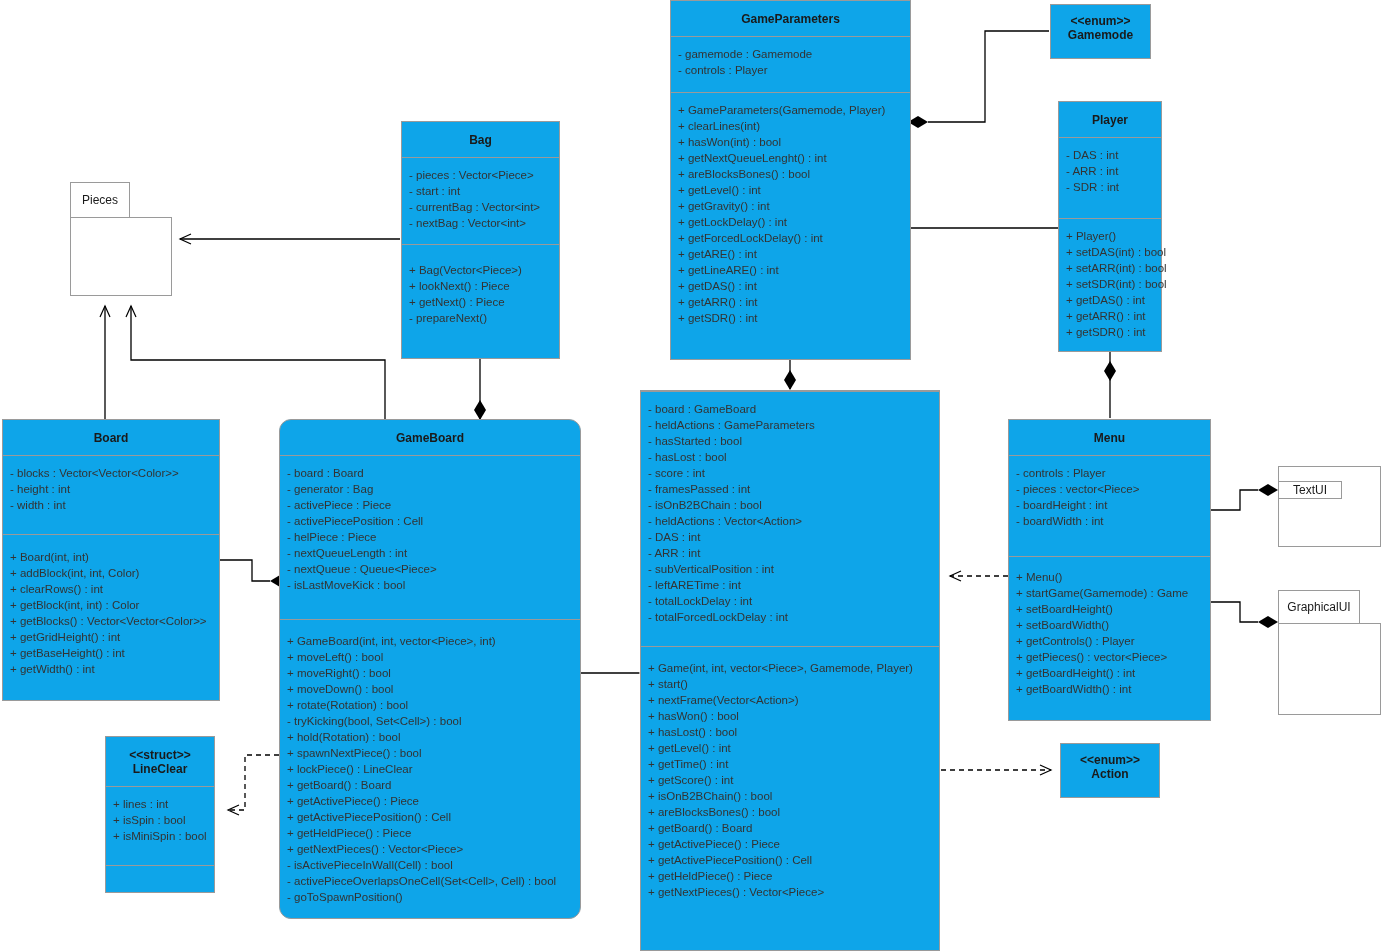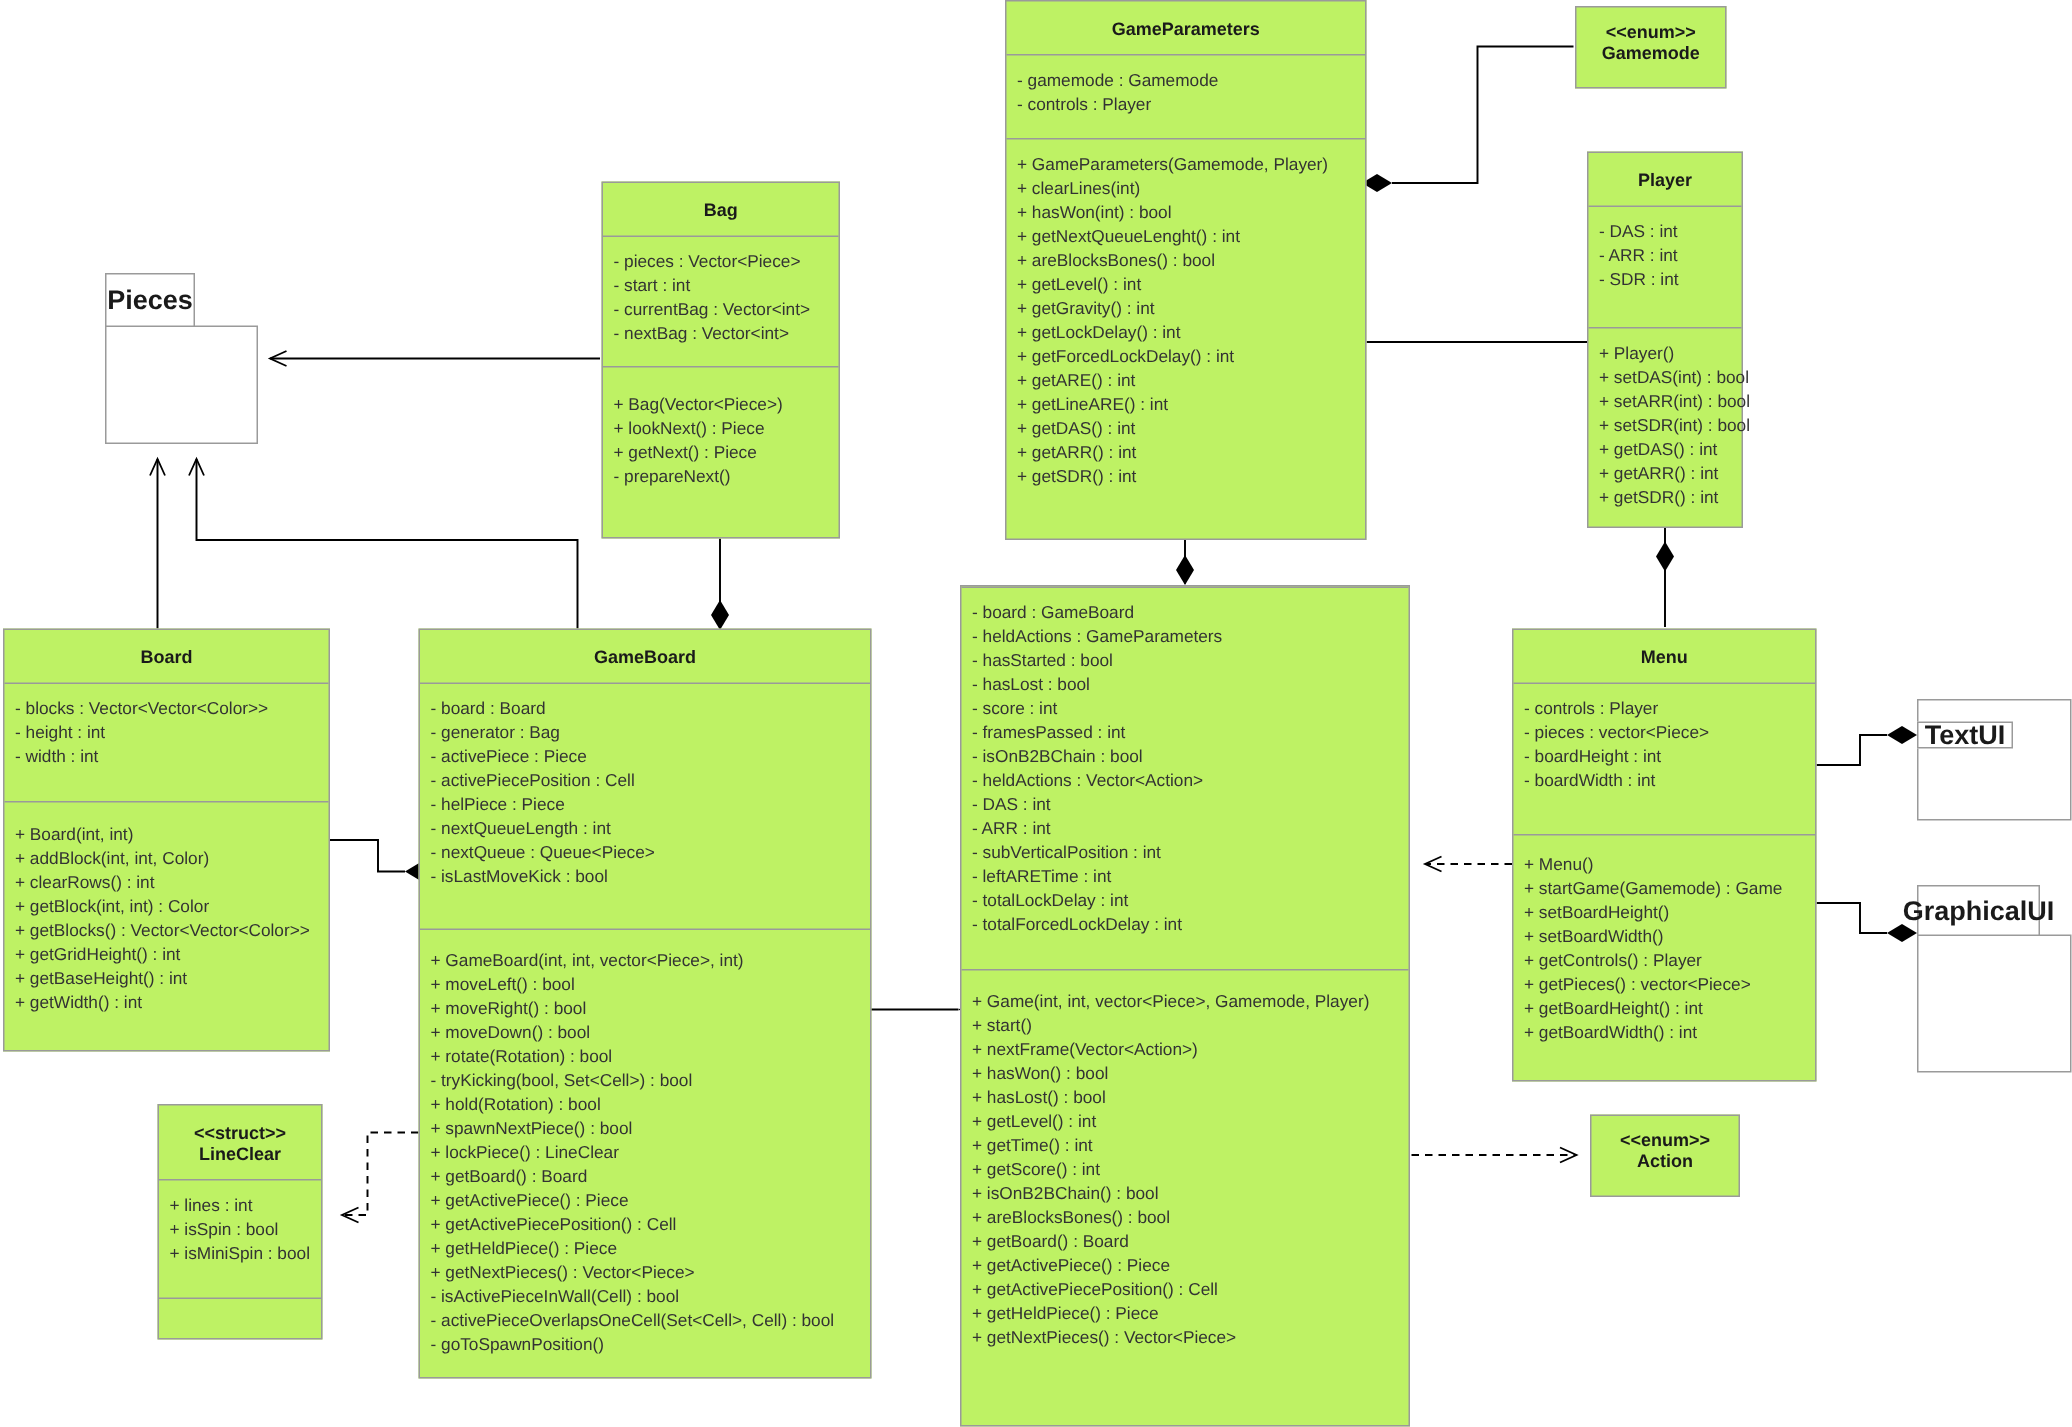--- a/index.html
+++ b/index.html
@@ -9,21 +9,21 @@
     background:#ffffff;
     font-family:"Liberation Sans", sans-serif;
     position:relative;
     overflow:hidden;
   }
   #canvas { position:absolute; inset:0; width:1381px; height:951px; }
   svg.edges { position:absolute; left:0; top:0; width:1381px; height:951px; pointer-events:none; }
 
   .cls {
     position:absolute;
-    background:#bef264;
+    background:#0ea5e9;
     border:1px solid #9a9a9a;
     display:flex;
     flex-direction:column;
   }
   .cls .title {
     text-align:center;
     font-weight:bold;
     font-size:12px;
     color:#1a1a1a;
     padding:11px 4px 10px 4px;
@@ -40,22 +40,22 @@
   .cls .compart .row { white-space:nowrap; }
   .cls .compart.empty { min-height:26px; }
 
   
   .splitbox { position:absolute; }
   .splitbox .hdr {
     position:absolute;
     background:#ffffff;
     border:1px solid #9a9a9a;
     text-align:center;
-    font-weight:bold;
-    font-size:18px;
+    font-weight:normal;
+    font-size:12px;
     color:#1a1a1a;
     display:flex; align-items:center; justify-content:center;
     z-index:2;
   }
   .splitbox .body {
     position:absolute;
     background:#ffffff;
     border:1px solid #9a9a9a;
     z-index:1;
   }
@@ -207,21 +207,21 @@
       <div class="row">+ addBlock(int, int, Color)</div>
       <div class="row">+ clearRows() : int</div>
       <div class="row">+ getBlock(int, int) : Color</div>
       <div class="row">+ getBlocks() : Vector&lt;Vector&lt;Color&gt;&gt;</div>
       <div class="row">+ getGridHeight() : int</div>
       <div class="row">+ getBaseHeight() : int</div>
       <div class="row">+ getWidth() : int</div>
     </div>
   </div>
 
-  <div class="cls" style="left:279px; top:419px; width:302px; height:500px;">
+  <div class="cls" style="left:279px; top:419px; width:302px; height:500px;border-radius:12px;">
     <div class="title">GameBoard</div>
     <div class="sep"></div>
     <div class="compart" style="height:163px;">
       <div class="row">- board : Board</div>
       <div class="row">- generator : Bag</div>
       <div class="row">- activePiece : Piece</div>
       <div class="row">- activePiecePosition : Cell</div>
       <div class="row">- helPiece : Piece</div>
       <div class="row">- nextQueueLength : int</div>
       <div class="row">- nextQueue : Queue&lt;Piece&gt;</div>

